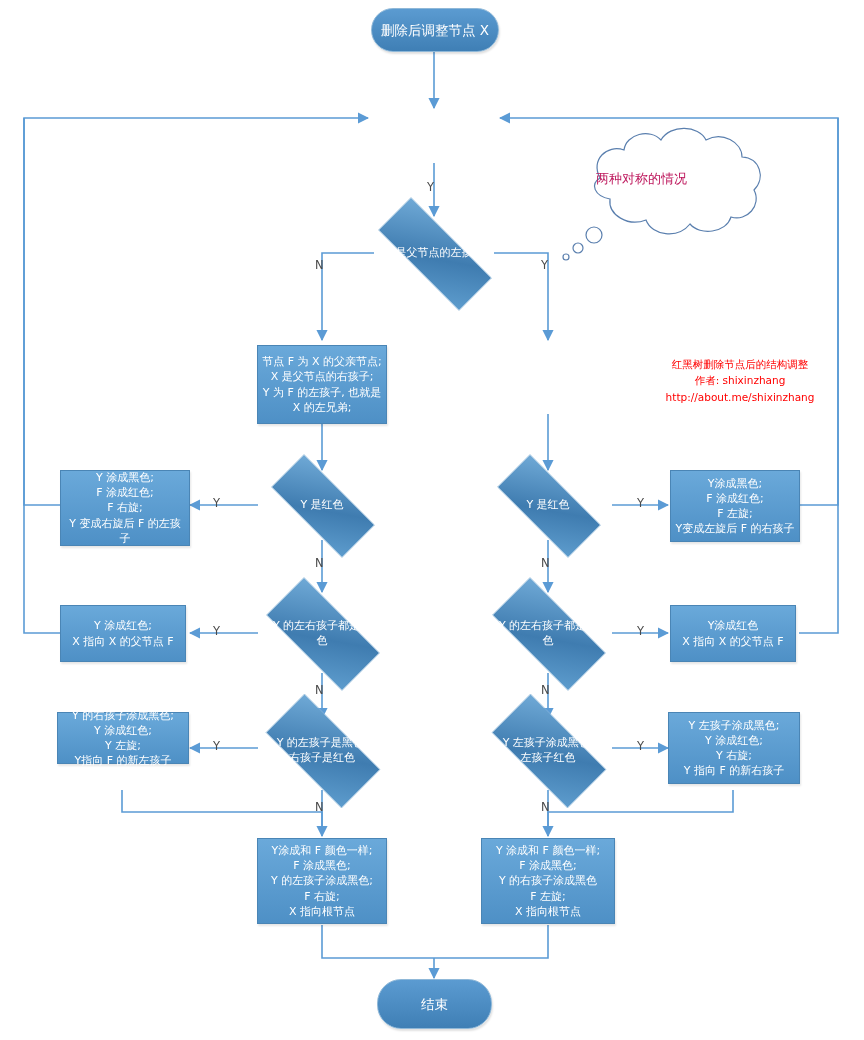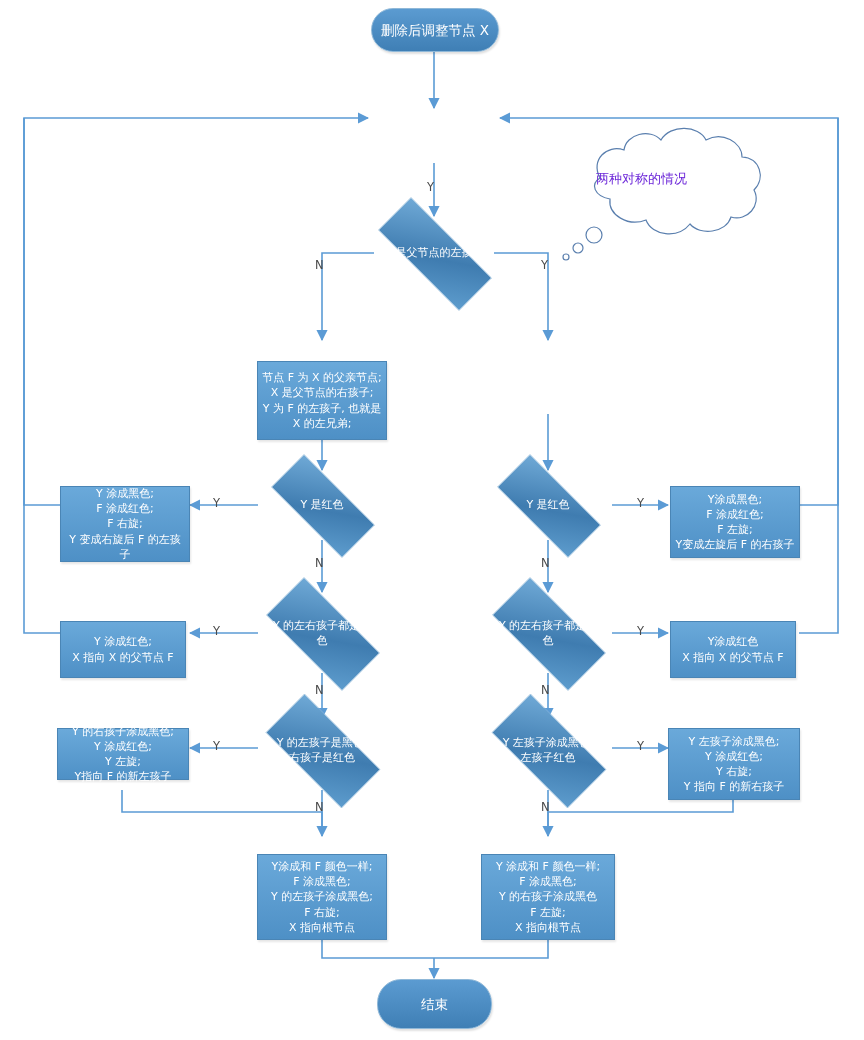--- a/index.html
+++ b/index.html
@@ -43,21 +43,20 @@
     font-size: 13.5px;
     box-shadow: 1px 2px 2px rgba(0,0,0,0.12);
   }
   
   .process {
     background: linear-gradient(180deg, #6aa9da 0%, #4e90c6 100%);
     border: 1px solid #4a85b5;
     font-size: 11px;
     box-shadow: 1px 2px 2px rgba(0,0,0,0.10);
     padding: 10px 4px;
-    margin-top: 16px;
   }
   
   .decision {
     background: transparent;
     border: 0;
     font-size: 11px;
   }
   .decision .dia {
     position: absolute;
     left: 0; top: 0;
@@ -89,21 +88,21 @@
     font-size: 10.5px;
     text-align: center;
     line-height: 1.55;
     white-space: pre-line;
     z-index: 4;
   }
   
   .cloud-text {
     position: absolute;
     font-size: 13px;
-    color: #6d28d9;
+    color: #be185d;
     z-index: 4;
     white-space: nowrap;
   }
 </style>
 </head>
 <body>
 
 <div id="canvas">
 
   <svg id="wires" viewBox="0 0 864 1040" xmlns="http://www.w3.org/2000/svg">
@@ -311,14 +310,17 @@
   <span class="elabel" style="left:637px; top:624px;">Y</span>
   <span class="elabel" style="left:541px; top:683px;">N</span>
 
   <span class="elabel" style="left:213px; top:739px;">Y</span>
   <span class="elabel" style="left:315px; top:800px;">N</span>
   <span class="elabel" style="left:637px; top:739px;">Y</span>
   <span class="elabel" style="left:541px; top:800px;">N</span>
 
   <span class="cloud-text" style="left:596px; top:170px;">两种对称的情况</span>
 
+  <div class="note-red" style="left:640px; top:356px; width:200px;">红黑树删除节点后的结构调整
+作者: shixinzhang
+http://about.me/shixinzhang</div>
 
 </div>
 
 </body></html>

